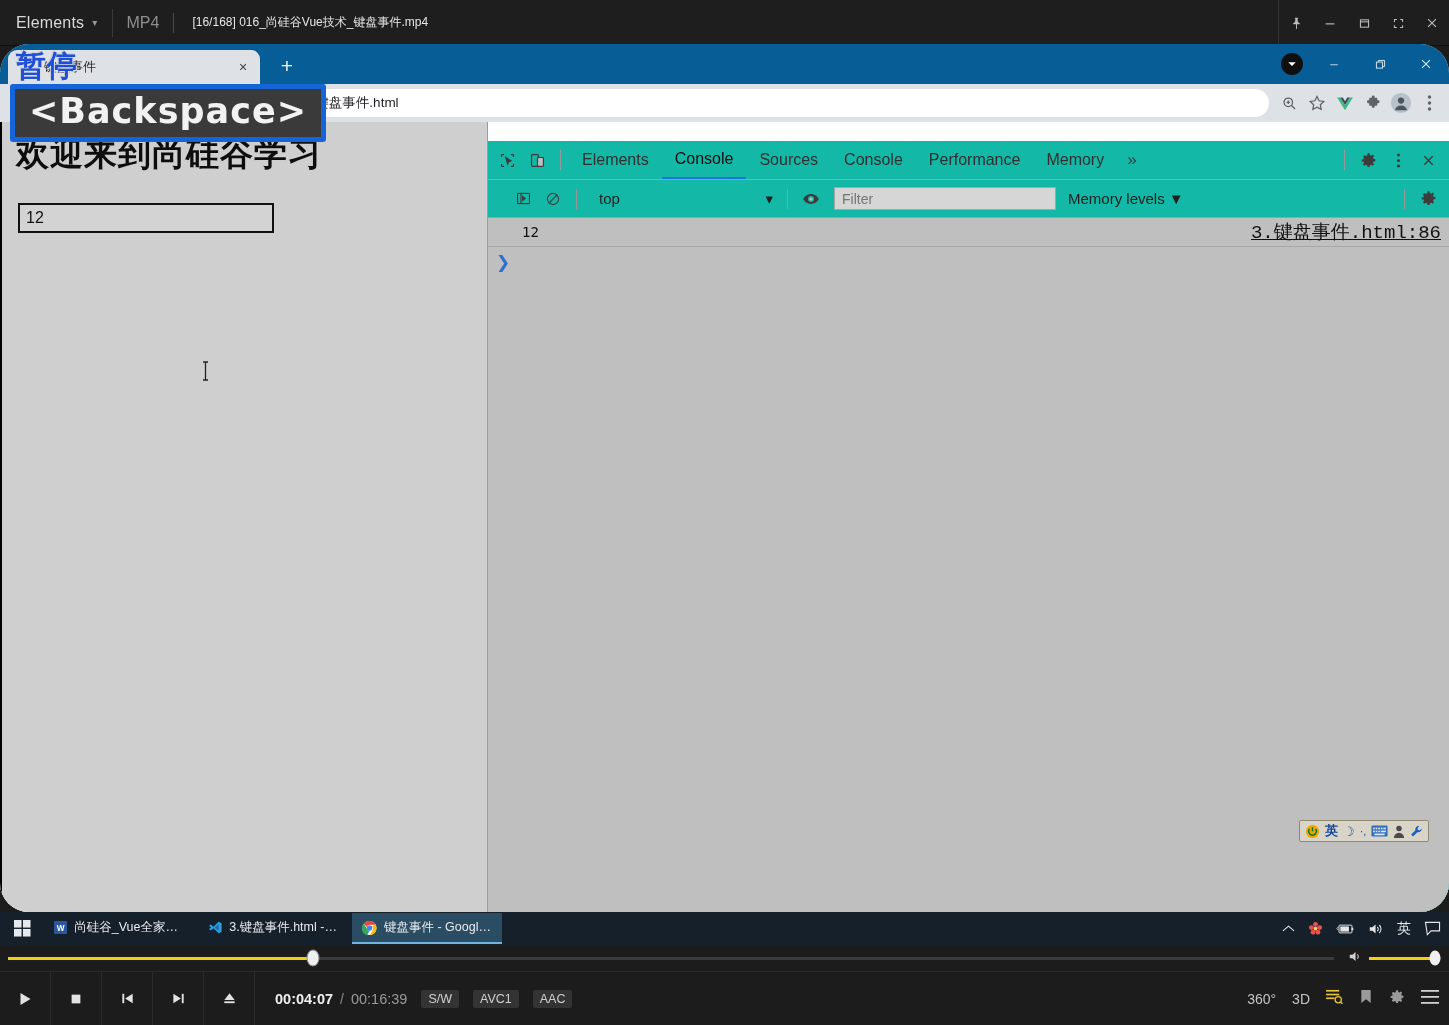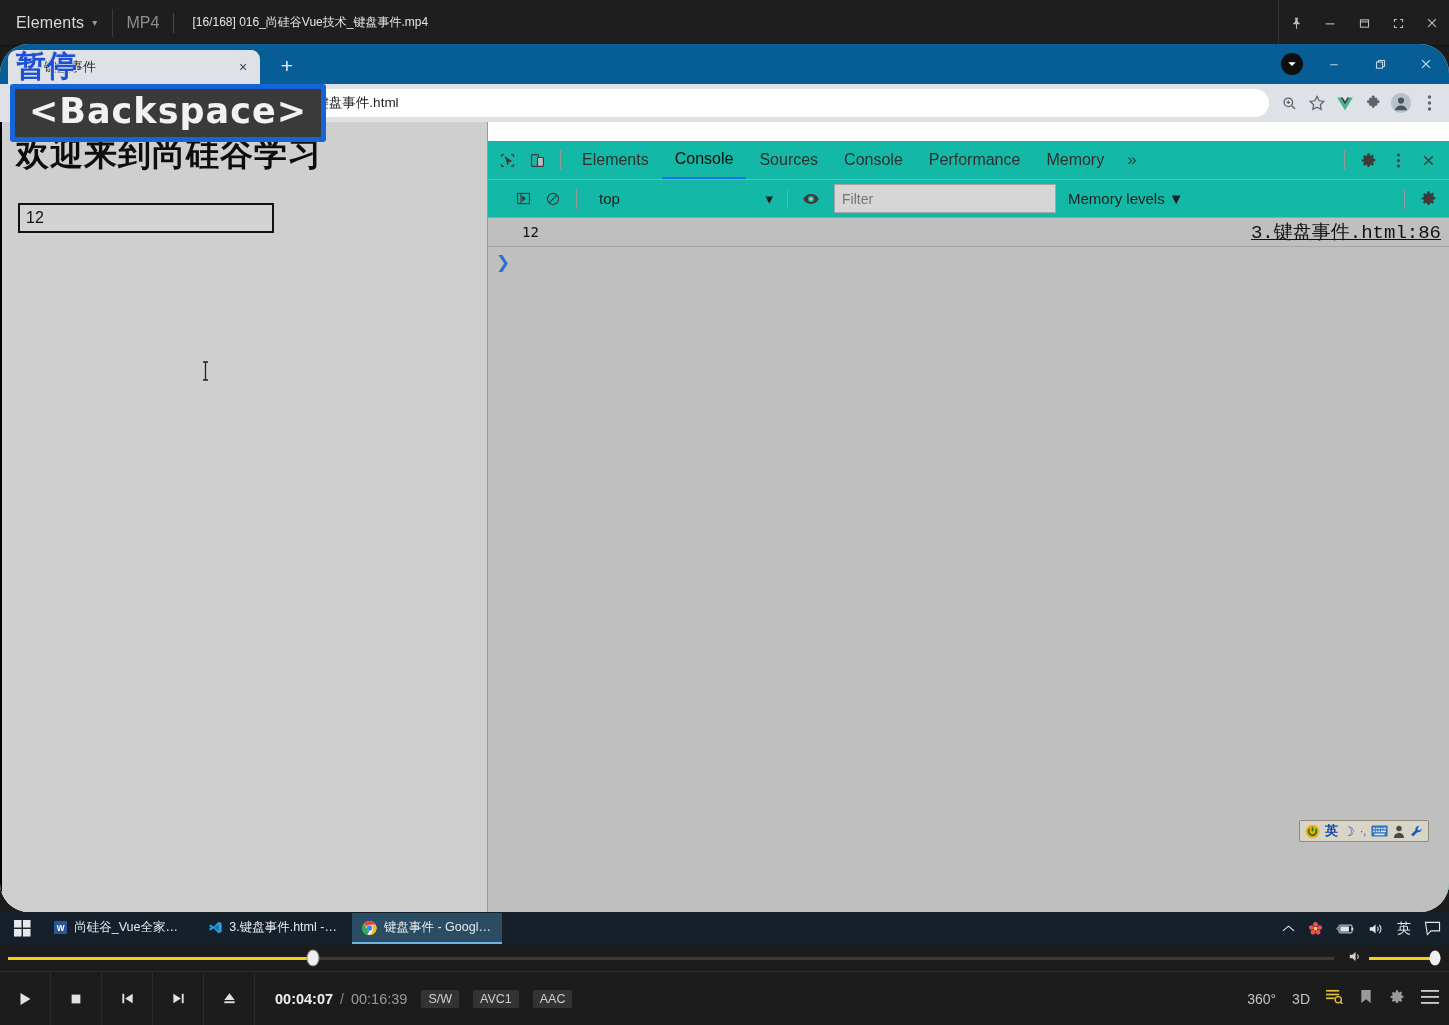--- a/index.html
+++ b/index.html
@@ -113,21 +113,21 @@
   .dt-tab.active { color: #0b0b0b; border-bottom: 2px solid #1a73e8; }
   .dt-more { padding: 0 10px; font-size: 17px; color: #3a3a3a; }
   .dt-tabbar-right { margin-left: auto; display: flex; align-items: center; padding-right: 6px; }
 
   .dt-filterbar { height: 38px; display: flex; align-items: center; border-bottom: 1px solid #a0a0a0; padding-left: 20px; }
   .ctx-select {
     width: 190px; height: 24px; display: flex; align-items: center; justify-content: space-between;
     font-size: 15px; color: #1f1f1f; padding: 0 6px 0 10px; margin-left: 4px;
   }
   .filter-input {
-    width: 222px; height: 29px; background: #d6d6d6; border: 1px solid #a6a6a6;
+    width: 222px; height: 23px; background: #d6d6d6; border: 1px solid #a6a6a6;
     font-size: 14px; color: #6b6b6b; padding: 0 7px; margin-left: 8px;
     font-family: "Liberation Sans", sans-serif;
   }
   .levels { font-size: 15px; color: #1f1f1f; padding-left: 12px; white-space: nowrap; }
 
   .dt-console { flex: 1; background: #bfbfbf; position: relative; }
   .console-row {
     height: 29px; display: flex; align-items: center; justify-content: space-between;
     border-bottom: 1px solid #a8a8a8; padding: 0 8px 0 34px;
     font-family: "DejaVu Sans Mono", monospace; font-size: 14px; color: #111;

